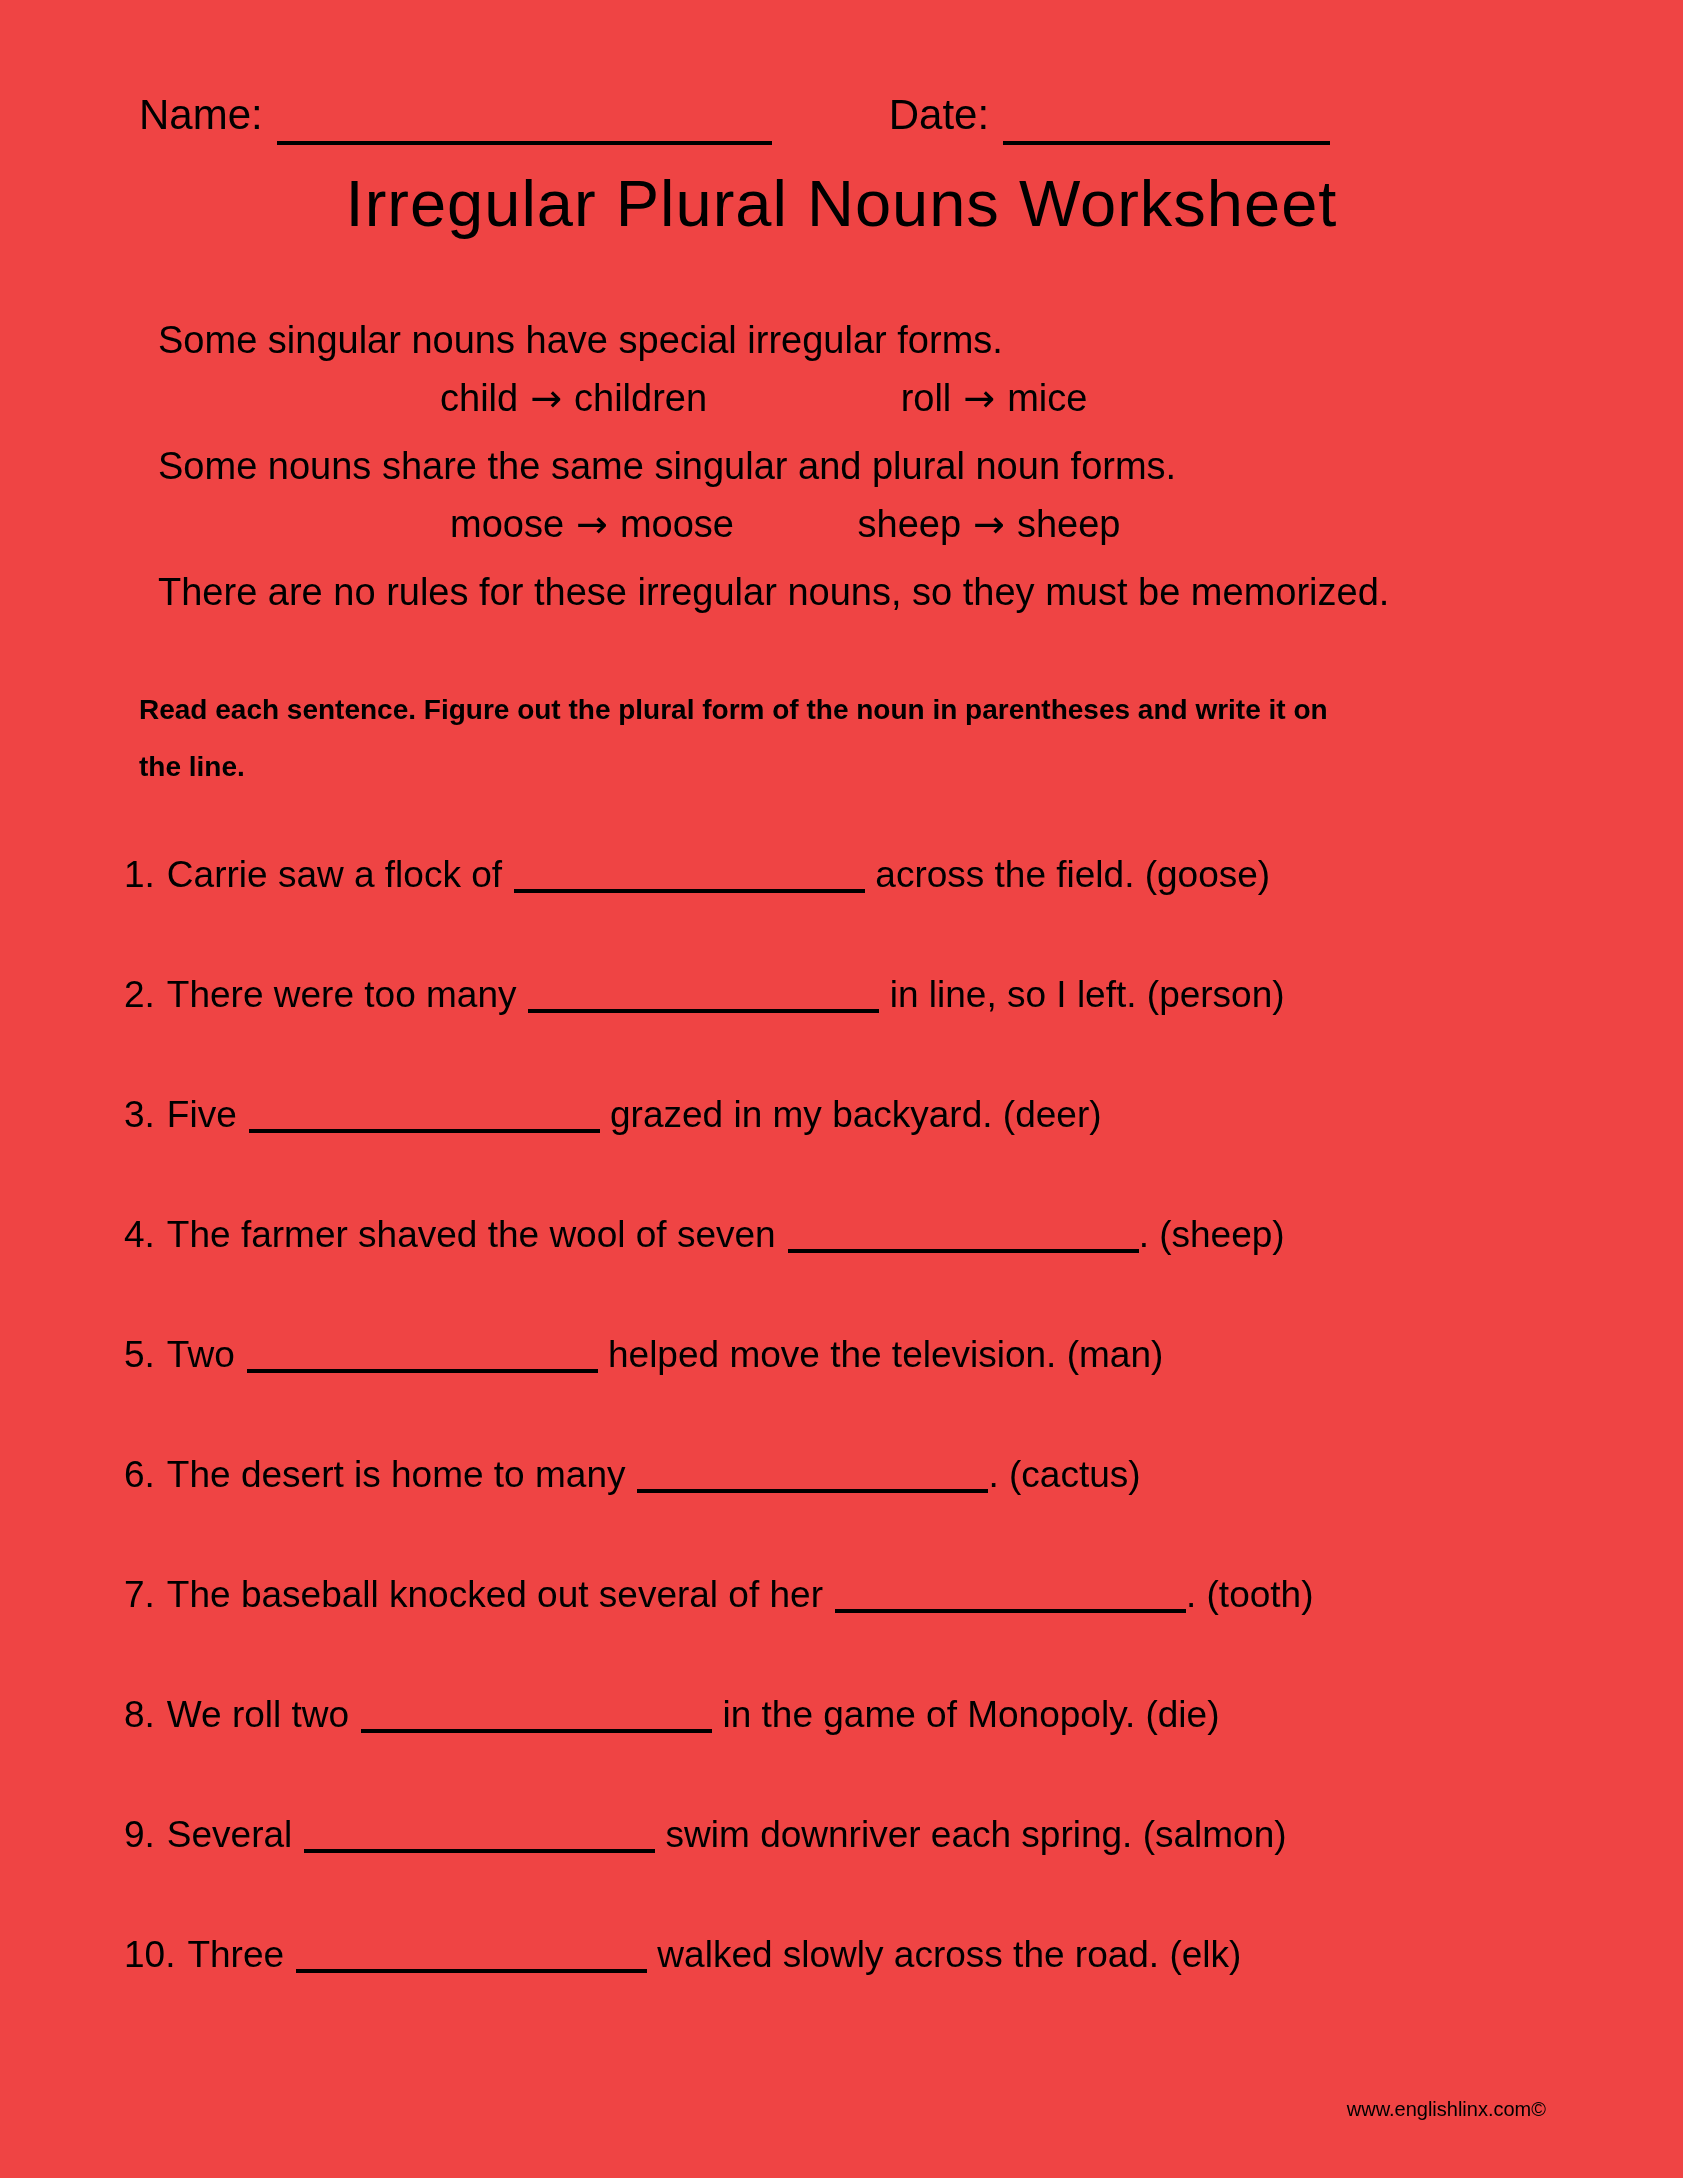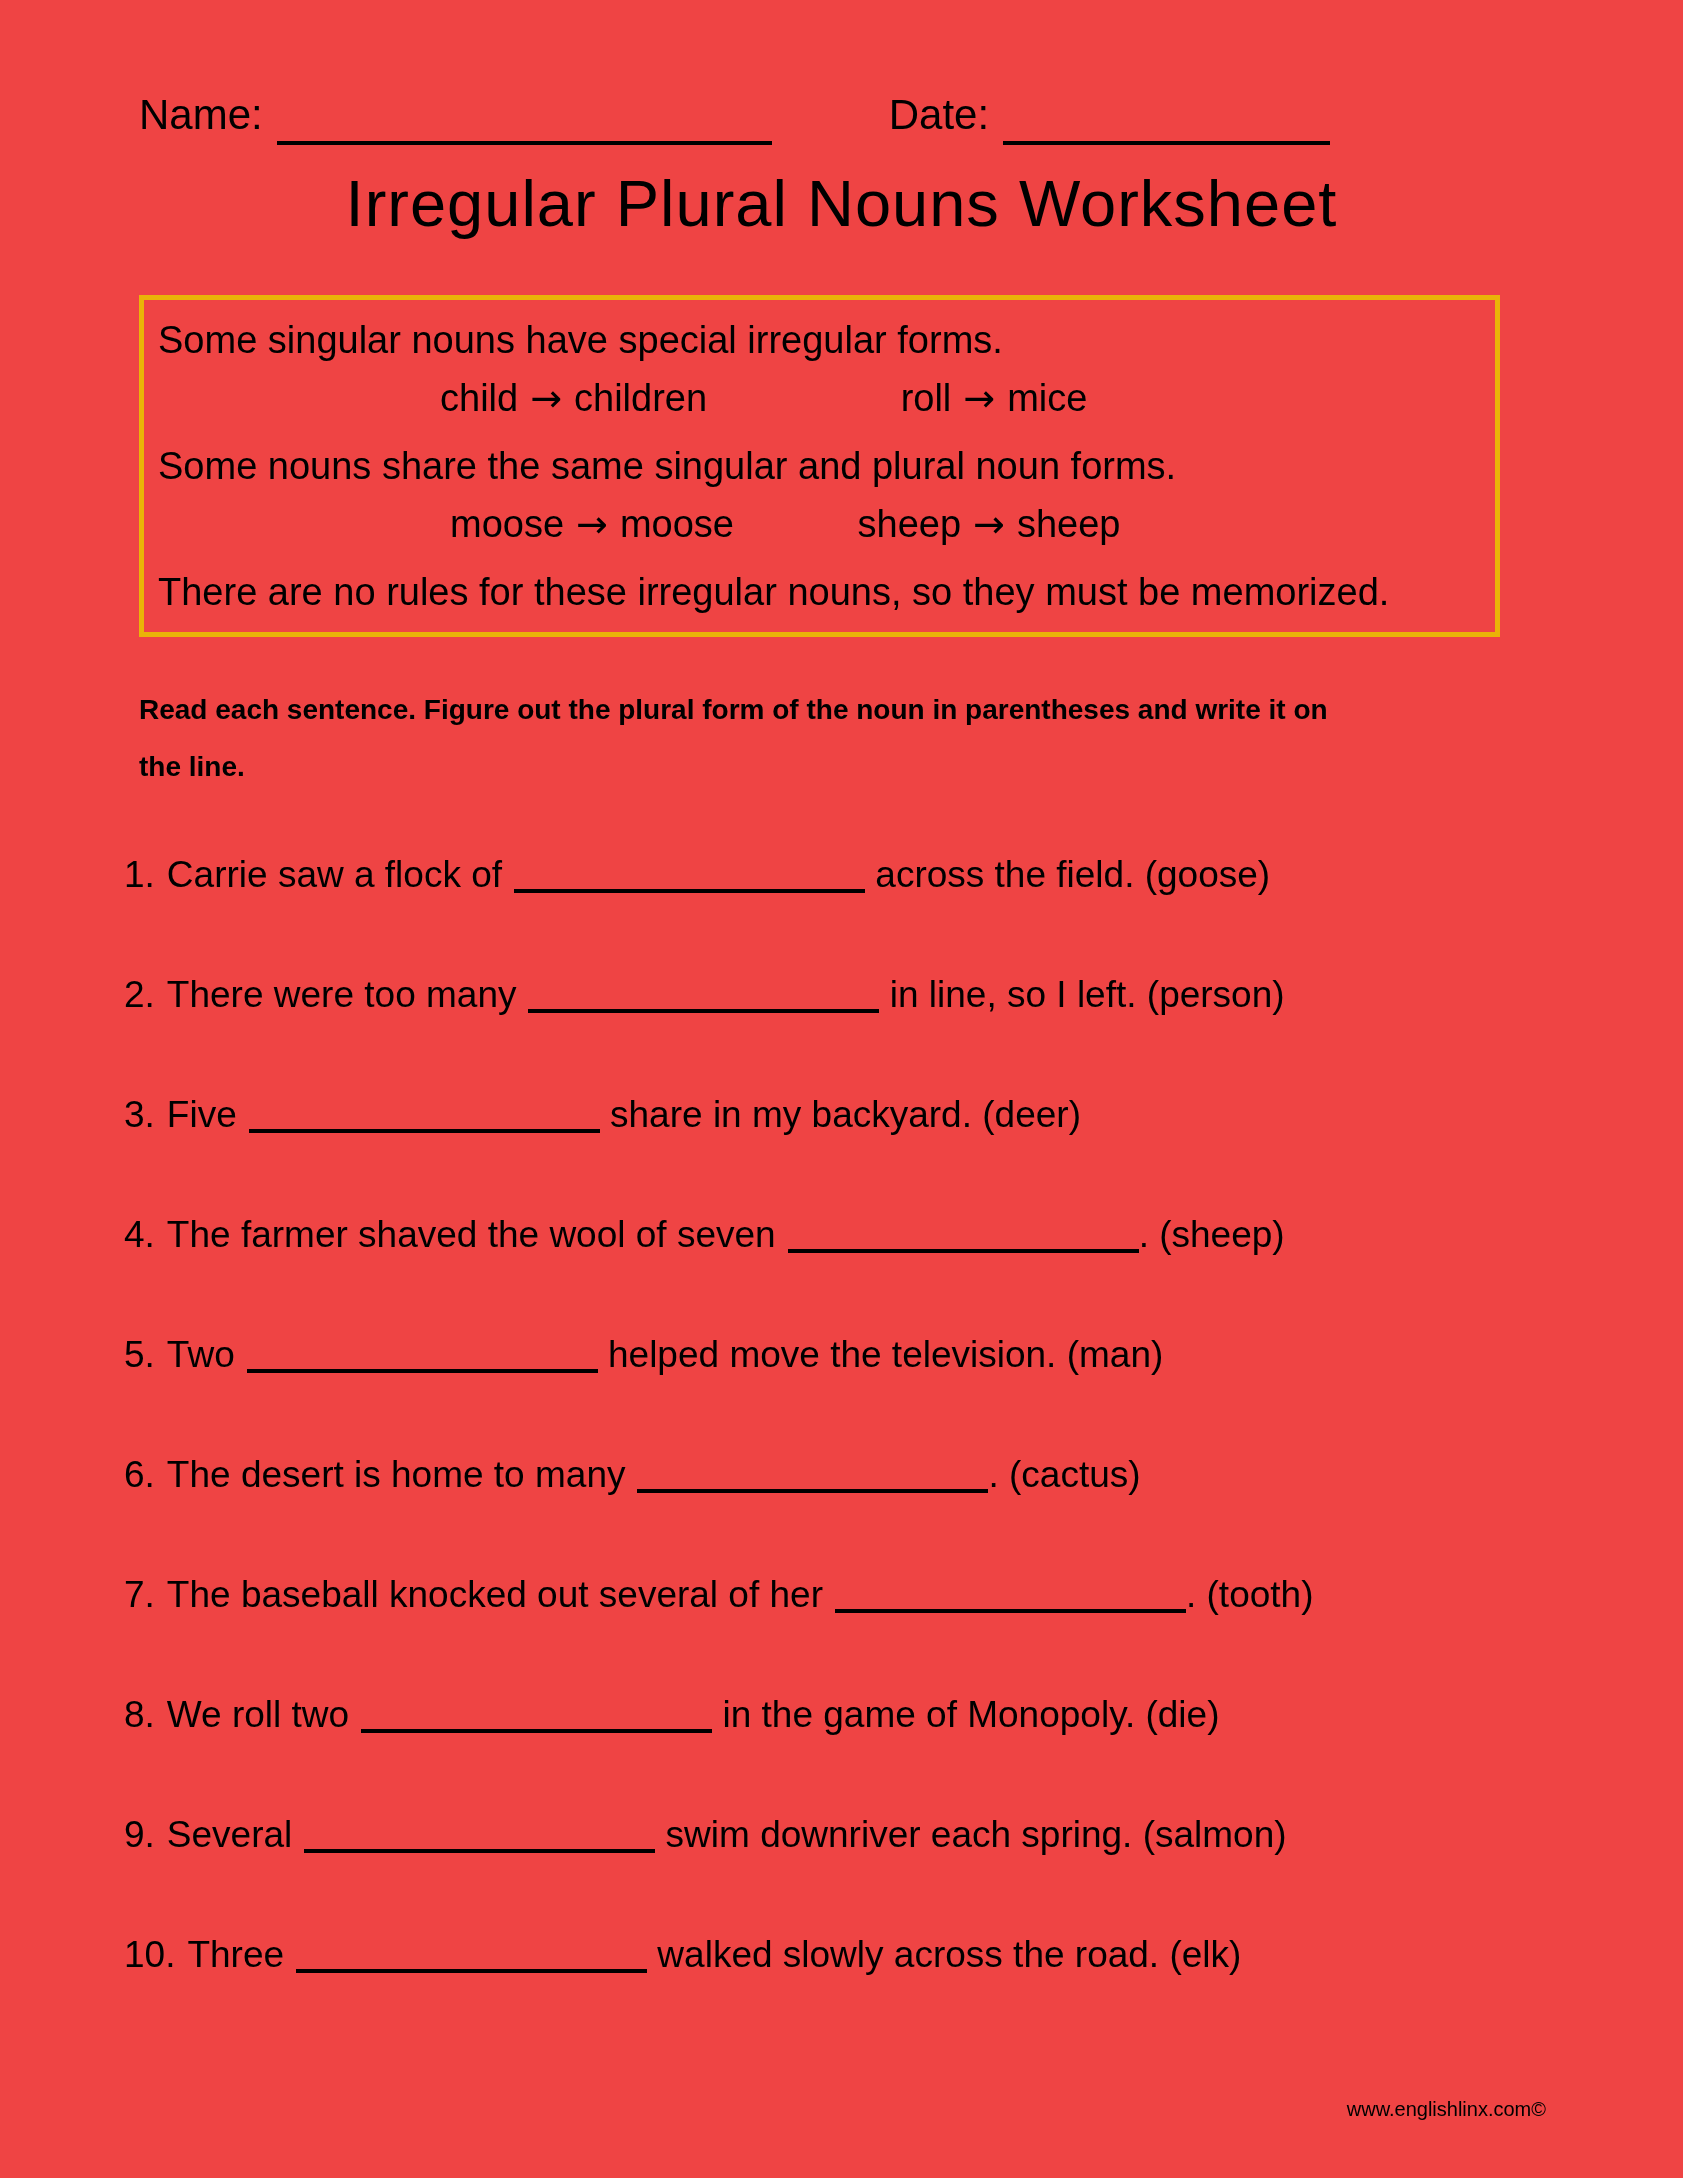--- a/index.html
+++ b/index.html
@@ -41,21 +41,21 @@
     margin:0;
     letter-spacing:1px;
   }
 
   
   .rules-box {
     position:absolute;
     left:139px; top:295px;
     width:1361px;
     box-sizing:border-box;
-    border:5px solid #eab308;
+    border:5px solid #ef4444;
     padding:16px 14px 16px 14px;
     font-size:38px;
     line-height:48px;
   }
   .rule { margin:0; }
   .examples { margin:10px 0 20px 0; white-space:nowrap; }
   .ex { display:inline-block; }
   .ex1a { margin-left:282px; }
   .ex1b { margin-left:183px; }
   .ex2a { margin-left:292px; }
@@ -143,21 +143,21 @@
 
     <div class="question">
       <span class="q-num">1.</span><span class="q-before">Carrie saw a flock of</span><span class="blank"></span><span class="q-after"> across the field. (goose)</span>
     </div>
 
     <div class="question">
       <span class="q-num">2.</span><span class="q-before">There were too many</span><span class="blank"></span><span class="q-after"> in line, so I left. (person)</span>
     </div>
 
     <div class="question">
-      <span class="q-num">3.</span><span class="q-before">Five</span><span class="blank"></span><span class="q-after"> share in my backyard. (deer)</span>
+      <span class="q-num">3.</span><span class="q-before">Five</span><span class="blank"></span><span class="q-after"> grazed in my backyard. (deer)</span>
     </div>
 
     <div class="question">
       <span class="q-num">4.</span><span class="q-before">The farmer shaved the wool of seven</span><span class="blank"></span><span class="q-after">. (sheep)</span>
     </div>
 
     <div class="question">
       <span class="q-num">5.</span><span class="q-before">Two</span><span class="blank"></span><span class="q-after"> helped move the television. (man)</span>
     </div>
 

